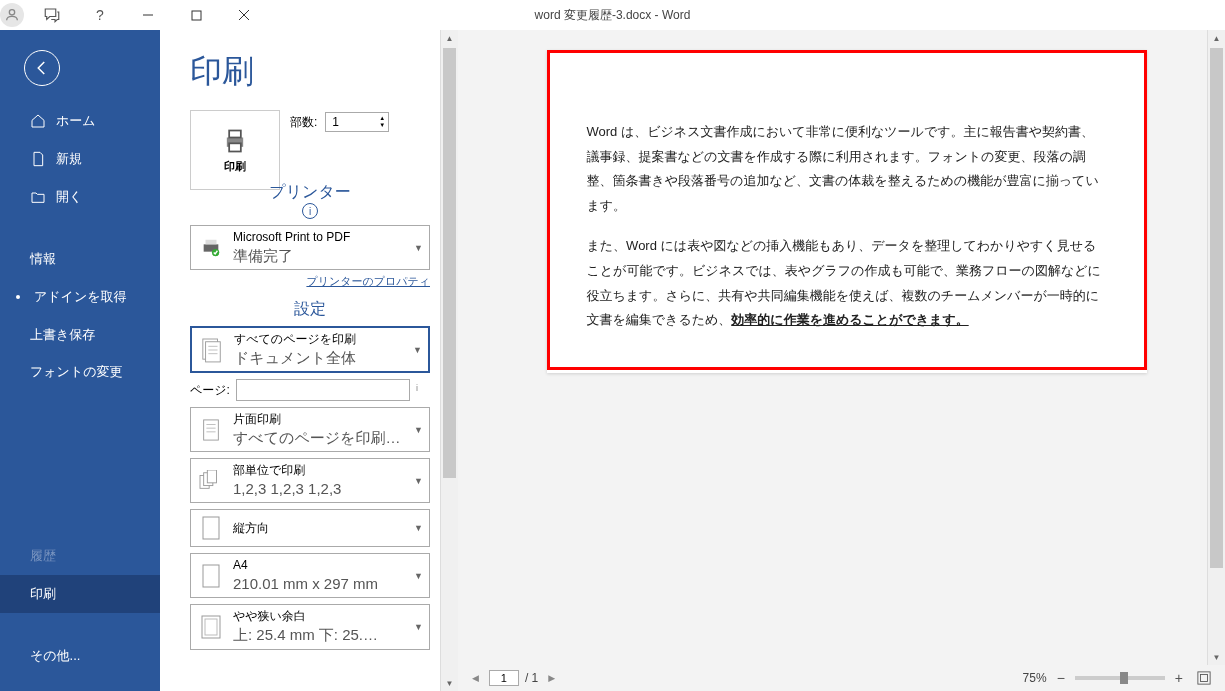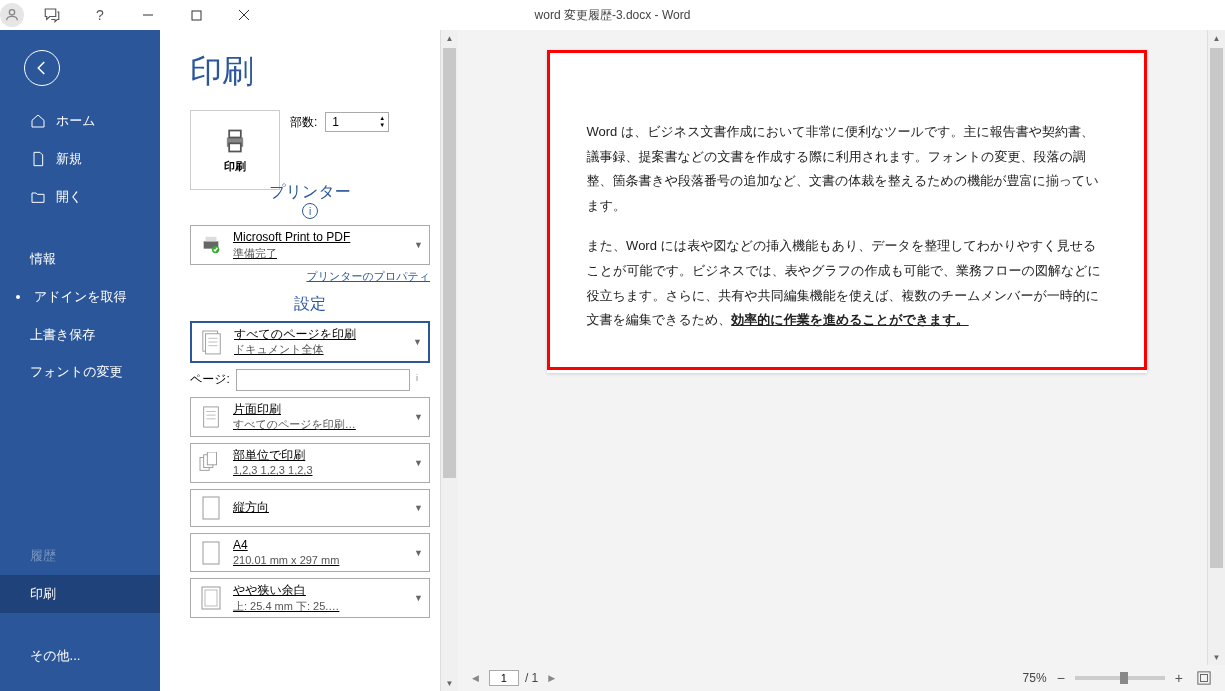--- a/index.html
+++ b/index.html
@@ -33,22 +33,22 @@
 .copies-row input { width: 50px; border:none; padding:2px 6px; font-size:12px; outline:none; }
 .spin-btns { display:flex; flex-direction:column; }
 .spin-btns span { font-size:6px; padding:0 3px; cursor:pointer; line-height:7px; }
 
 .section-head { color:#2b579a; font-size:16px; margin-top: 16px; display:flex; align-items:center; justify-content:space-between;flex-direction:column; }
 .section-head .info { width:16px; height:16px; border:1px solid #2b579a; border-radius:50%; font-size:10px; display:flex; align-items:center; justify-content:center; color:#2b579a; }
 
 .dropdown { border:1px solid #aaa; background:#fff; padding: 4px 6px; display:flex; align-items:center; gap:8px; cursor:pointer; margin-top:6px; position:relative; font-size:12px; }
 .dropdown.highlighted { border:2px solid #2b579a; }
 .dropdown .icon-slot { width:28px; height:28px; display:flex; align-items:center; justify-content:center; flex-shrink:0; }
-.dropdown .texts { flex:1; line-height:1.3; overflow:hidden;text-decoration:underline; }
-.dropdown .texts .sub { font-size:11px; color:#555; white-space:nowrap; overflow:hidden; text-overflow:ellipsis; }
+.dropdown .texts { flex:1; line-height:1.3; overflow:hidden; }
+.dropdown .texts .sub { font-size:15px; color:#555; white-space:nowrap; overflow:hidden; text-overflow:ellipsis; }
 .dropdown .chev { font-size:9px; color:#666; }
 
 .linkish { color:#2b579a; font-size:11px; text-decoration:underline; text-align:right; display:block; margin-top:4px; cursor:pointer; }
 
 .pages-row { display:flex; align-items:center; gap:6px; margin-top:6px; font-size:12px; }
 .pages-row input { flex:1; border:1px solid #aaa; padding:3px 4px; font-size:12px; }
 
 .vscroll { width:18px; background:#f0f0f0; border-left:1px solid #ddd; position:relative; }
 .vscroll .thumb { position:absolute; left:2px; right:2px; background:#c8c8c8; }
 .vscroll .arrow { position:absolute; left:0; right:0; height:16px; display:flex; align-items:center; justify-content:center; font-size:8px; color:#666; }

